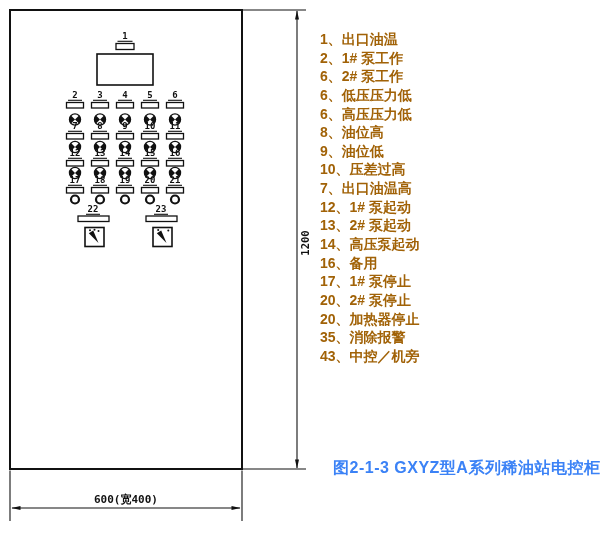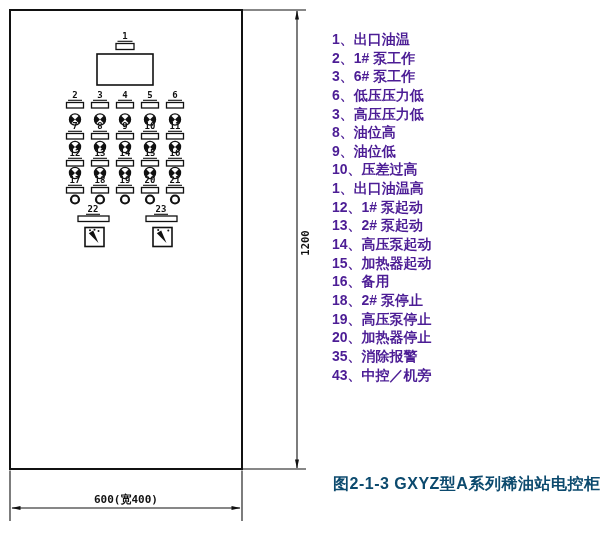--- a/index.html
+++ b/index.html
@@ -5,24 +5,24 @@
   html,body{margin:0;padding:0;background:#fff;}
   #page{position:relative;width:600px;height:533px;background:#fff;overflow:hidden;
         font-family:"Liberation Sans",sans-serif;color:#111;}
   
   svg .num{font:bold 9px "DejaVu Sans Mono",monospace;fill:#111;text-anchor:middle;}
   svg .dimtxt{font:bold 10.5px "DejaVu Sans Mono",monospace;fill:#111;text-anchor:middle;}
   svg .thin{stroke:#111;stroke-width:1.1;fill:none;}
   svg .strip{fill:#fff;stroke:#111;stroke-width:1.3;}
   svg .arrow{fill:#111;stroke:none;}
   
-  .legend{position:absolute;left:332px;top:30px;font:bold 14px "Liberation Sans",sans-serif;color:#4c1d95;}
+  .legend{position:absolute;left:320px;top:30px;font:bold 14px "Liberation Sans",sans-serif;color:#a16207;}
   .legend .li{height:18.65px;line-height:18.65px;white-space:nowrap;}
-  .caption{position:absolute;left:333px;top:474px;font:bold 16px "Liberation Sans",sans-serif;
-           color:#0c4a6e;letter-spacing:0.5px;white-space:nowrap;}
+  .caption{position:absolute;left:333px;top:458px;font:bold 16px "Liberation Sans",sans-serif;
+           color:#3b82f6;letter-spacing:0.5px;white-space:nowrap;}
 </style>
 </head>
 <body>
 
 <div id="page">
 
   
   <svg width="320" height="533" viewBox="0 0 320 533">
     <defs>
       <g id="lamp">
@@ -196,34 +196,33 @@
       <polygon class="arrow" points="11.5,508 20.5,506 20.5,510"></polygon>
       <polygon class="arrow" points="240.5,508 231.5,506 231.5,510"></polygon>
       <text x="126" y="502.5" class="dimtxt" style="font-size:11px">600(宽400)</text>
     </g>
   </svg>
 
   
   <div class="legend">
     <div class="li">1、出口油温</div>
     <div class="li">2、1# 泵工作</div>
-    <div class="li">3、6# 泵工作</div>
+    <div class="li">6、2# 泵工作</div>
     <div class="li">6、低压压力低</div>
-    <div class="li">3、高压压力低</div>
+    <div class="li">6、高压压力低</div>
     <div class="li">8、油位高</div>
     <div class="li">9、油位低</div>
     <div class="li">10、压差过高</div>
-    <div class="li">1、出口油温高</div>
+    <div class="li">7、出口油温高</div>
     <div class="li">12、1# 泵起动</div>
     <div class="li">13、2# 泵起动</div>
     <div class="li">14、高压泵起动</div>
-    <div class="li">15、加热器起动</div>
     <div class="li">16、备用</div>
-    <div class="li">18、2# 泵停止</div>
-    <div class="li">19、高压泵停止</div>
+    <div class="li">17、1# 泵停止</div>
+    <div class="li">20、2# 泵停止</div>
     <div class="li">20、加热器停止</div>
     <div class="li">35、消除报警</div>
     <div class="li">43、中控／机旁</div>
   </div>
 
   
   <div class="caption">图2-1-3  GXYZ型A系列稀油站电控柜</div>
 
 </div>
 

